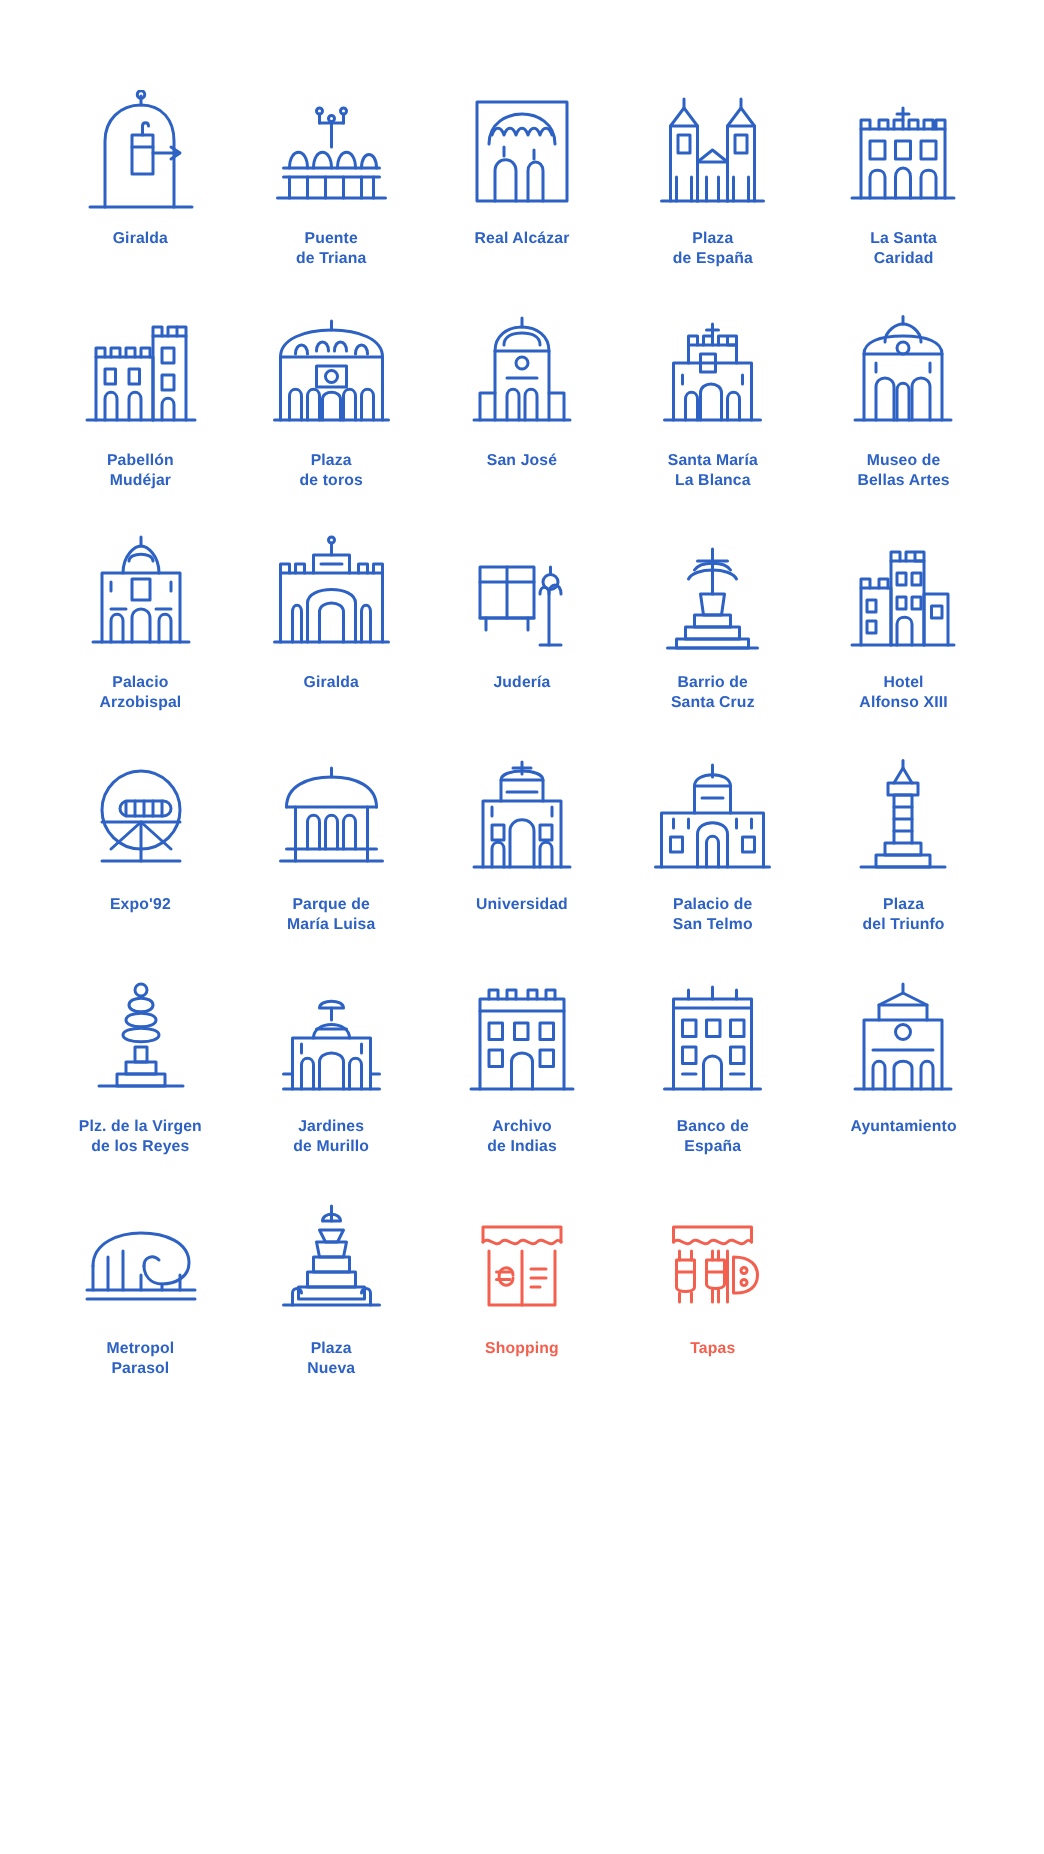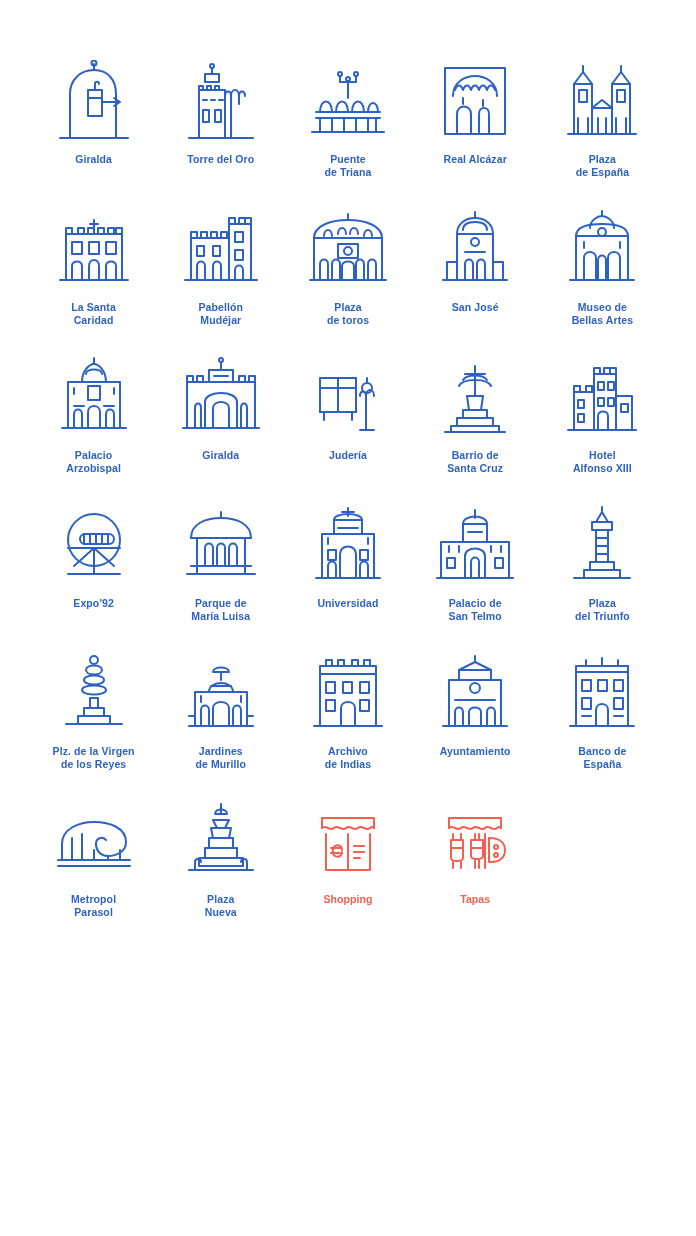--- a/index.html
+++ b/index.html
@@ -74,39 +74,20 @@
           <path d="M30 38 L44 38"></path>
           <path d="M37 30 L37 24 C37 21 41 21 41 24"></path>
           <path d="M44 42 L60 42"></path>
           <path d="M56 38 L62 42 L56 46"></path>
           <path d="M2 78 L70 78"></path>
         </svg>
       </div>
       <div class="label">Giralda</div>
     </div>
 
-    <div class="cell">
-      <div class="icon-box">
-        <svg width="72" height="82" viewBox="0 0 72 82" fill="none" stroke="#2d62c4" stroke-width="2" stroke-linecap="round" stroke-linejoin="round">
-          <path d="M14 78 L14 30 L40 30 L40 78"></path>
-          <path d="M14 30 L14 26 L18 26 L18 30 M22 30 L22 26 L26 26 L26 30 M30 30 L30 26 L34 26 L34 30"></path>
-          <path d="M20 22 L34 22 L34 14 L20 14 Z"></path>
-          <path d="M27 14 L27 8"></path>
-          <circle cx="27" cy="6" r="2"></circle>
-          <path d="M18 40 L22 40 M26 40 L30 40 M34 40 L38 40"></path>
-          <rect x="18" y="50" width="6" height="12"></rect>
-          <rect x="30" y="50" width="6" height="12"></rect>
-          <path d="M46 78 L46 36 C46 28 54 28 54 36 L54 44"></path>
-          <path d="M46 36 C46 30 40 30 40 36"></path>
-          <path d="M54 36 C54 30 60 30 60 36"></path>
-          <path d="M4 78 L68 78"></path>
-        </svg>
-      </div>
-      <div class="label">Torre del Oro</div>
-    </div>
 
     <div class="cell">
       <div class="icon-box">
         <svg width="76" height="82" viewBox="0 0 76 82" fill="none" stroke="#2d62c4" stroke-width="2" stroke-linecap="round" stroke-linejoin="round">
           <path d="M6 52 L70 52"></path>
           <path d="M6 58 L70 58"></path>
           <path d="M10 58 L10 72 M22 58 L22 72 M34 58 L34 72 M46 58 L46 72 M58 58 L58 72 M66 58 L66 72"></path>
           <path d="M10 52 C10 38 22 38 22 52"></path>
           <path d="M26 52 C26 38 38 38 38 52"></path>
           <path d="M42 52 C42 38 54 38 54 52"></path>
@@ -237,20 +218,39 @@
           <path d="M24 72 L24 56 C24 50 32 50 32 56 L32 72"></path>
           <path d="M36 72 L36 56 C36 50 44 50 44 56 L44 72"></path>
           <path d="M6 72 L6 54 L16 54"></path>
           <path d="M62 72 L62 54 L52 54"></path>
           <path d="M2 72 L66 72"></path>
         </svg>
       </div>
       <div class="label">San José</div>
     </div>
 
+    <div class="cell">
+      <div class="icon-box">
+        <svg width="72" height="82" viewBox="0 0 72 82" fill="none" stroke="#2d62c4" stroke-width="2" stroke-linecap="round" stroke-linejoin="round">
+          <path d="M10 72 L10 34 L62 34 L62 72"></path>
+          <path d="M20 34 L20 22 L52 22 L52 34"></path>
+          <path d="M20 22 L20 16 L26 16 L26 22 M30 22 L30 16 L36 16 L36 22 M40 22 L40 16 L46 16 L46 22 M46 22 L52 22 L52 16 L46 16"></path>
+          <path d="M36 16 L36 8"></path>
+          <path d="M32 12 L40 12"></path>
+          <rect x="28" y="28" width="10" height="12"></rect>
+          <path d="M16 48 L16 42 M56 48 L56 42"></path>
+          <path d="M18 72 L18 58 C18 52 26 52 26 58 L26 72"></path>
+          <path d="M46 72 L46 58 C46 52 54 52 54 58 L54 72"></path>
+          <path d="M28 72 L28 54 C28 46 42 46 42 54 L42 72"></path>
+          <path d="M4 72 L68 72"></path>
+        </svg>
+      </div>
+      <div class="label">Santa María
+La Blanca</div>
+    </div>
 
     <div class="cell">
       <div class="icon-box">
         <svg width="72" height="82" viewBox="0 0 72 82" fill="none" stroke="#2d62c4" stroke-width="2" stroke-linecap="round" stroke-linejoin="round">
           <path d="M10 72 L10 28 L62 28 L62 72"></path>
           <path d="M10 28 C10 20 20 16 36 16 C52 16 62 20 62 28"></path>
           <path d="M24 20 C24 12 32 8 36 8 C40 8 48 12 48 20"></path>
           <path d="M36 8 L36 3"></path>
           <circle cx="36" cy="24" r="4"></circle>
           <path d="M18 40 L18 34 M54 40 L54 34"></path>
@@ -507,53 +507,53 @@
           <path d="M2 74 L70 74"></path>
         </svg>
       </div>
       <div class="label">Archivo
 de Indias</div>
     </div>
 
     <div class="cell">
       <div class="icon-box">
         <svg width="72" height="82" viewBox="0 0 72 82" fill="none" stroke="#2d62c4" stroke-width="2" stroke-linecap="round" stroke-linejoin="round">
-          <path d="M10 74 L10 28 L62 28 L62 74"></path>
-          <path d="M20 28 L20 18 L52 18 L52 28"></path>
-          <path d="M20 18 L36 10 L52 18"></path>
-          <path d="M36 10 L36 4"></path>
-          <circle cx="36" cy="36" r="5"></circle>
-          <path d="M16 48 L56 48"></path>
-          <path d="M16 74 L16 60 C16 54 24 54 24 60 L24 74"></path>
-          <path d="M30 74 L30 60 C30 54 42 54 42 60 L42 74"></path>
-          <path d="M48 74 L48 60 C48 54 56 54 56 60 L56 74"></path>
-          <path d="M4 74 L68 74"></path>
-        </svg>
-      </div>
-      <div class="label">Ayuntamiento</div>
-    </div>
-
-    <div class="cell">
-      <div class="icon-box">
-        <svg width="72" height="82" viewBox="0 0 72 82" fill="none" stroke="#2d62c4" stroke-width="2" stroke-linecap="round" stroke-linejoin="round">
           <path d="M10 74 L10 20 L62 20 L62 74"></path>
           <path d="M10 20 L10 14 L62 14 L62 20"></path>
           <path d="M20 14 L20 8 M36 14 L36 6 M52 14 L52 8"></path>
           <rect x="16" y="28" width="9" height="11"></rect>
           <rect x="32" y="28" width="9" height="11"></rect>
           <rect x="48" y="28" width="9" height="11"></rect>
           <rect x="16" y="46" width="9" height="11"></rect>
           <rect x="48" y="46" width="9" height="11"></rect>
           <path d="M30 74 L30 58 C30 50 42 50 42 58 L42 74"></path>
           <path d="M16 64 L25 64 M48 64 L57 64"></path>
           <path d="M4 74 L68 74"></path>
         </svg>
       </div>
       <div class="label">Banco de
 España</div>
+    </div>
+
+    <div class="cell">
+      <div class="icon-box">
+        <svg width="72" height="82" viewBox="0 0 72 82" fill="none" stroke="#2d62c4" stroke-width="2" stroke-linecap="round" stroke-linejoin="round">
+          <path d="M10 74 L10 28 L62 28 L62 74"></path>
+          <path d="M20 28 L20 18 L52 18 L52 28"></path>
+          <path d="M20 18 L36 10 L52 18"></path>
+          <path d="M36 10 L36 4"></path>
+          <circle cx="36" cy="36" r="5"></circle>
+          <path d="M16 48 L56 48"></path>
+          <path d="M16 74 L16 60 C16 54 24 54 24 60 L24 74"></path>
+          <path d="M30 74 L30 60 C30 54 42 54 42 60 L42 74"></path>
+          <path d="M48 74 L48 60 C48 54 56 54 56 60 L56 74"></path>
+          <path d="M4 74 L68 74"></path>
+        </svg>
+      </div>
+      <div class="label">Ayuntamiento</div>
     </div>
 
     <div class="cell">
       <div class="icon-box">
         <svg width="80" height="82" viewBox="0 0 80 82" fill="none" stroke="#2d62c4" stroke-width="2" stroke-linecap="round" stroke-linejoin="round">
           <path d="M8 44 C8 28 26 22 40 22 C56 22 72 28 72 42 C72 52 62 56 54 56 C46 56 42 50 42 44"></path>
           <path d="M42 44 C42 38 48 36 52 40"></path>
           <path d="M8 44 L8 60"></path>
           <path d="M18 38 L18 60 M28 34 L28 60"></path>
           <path d="M40 50 L40 60"></path>

